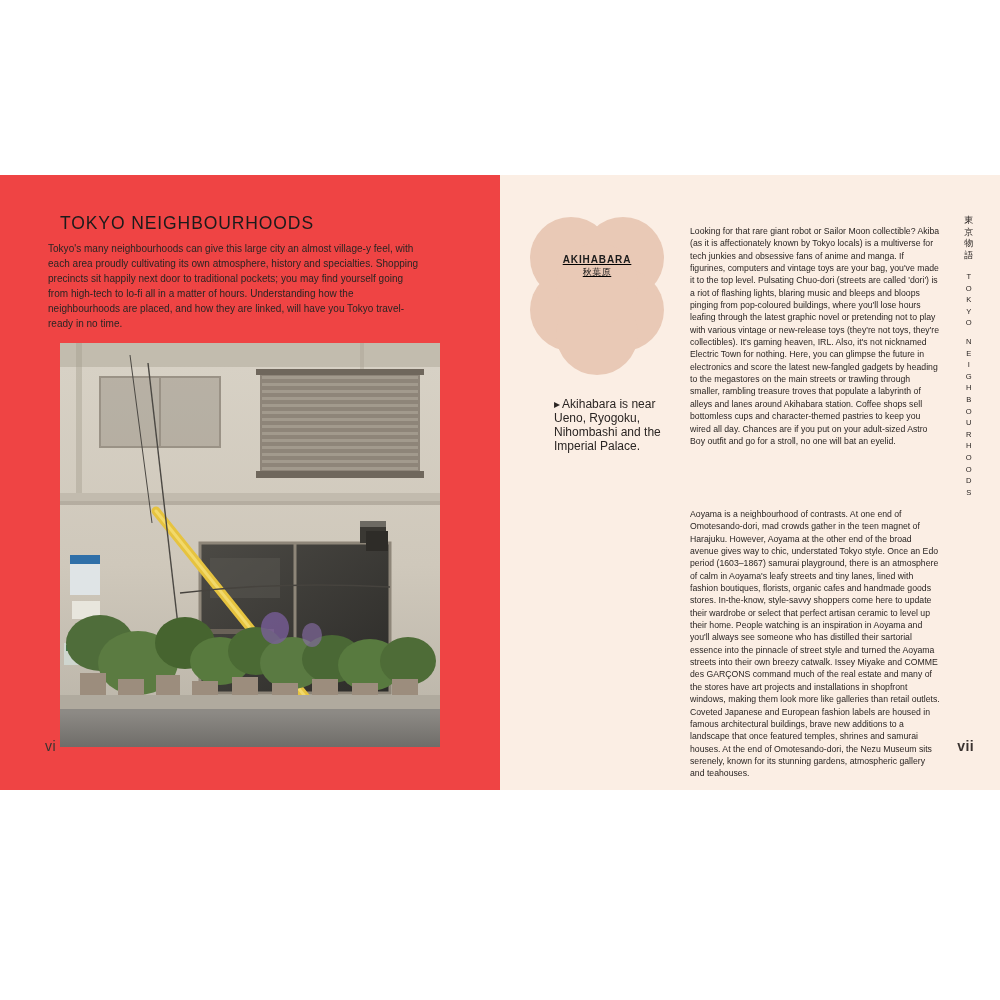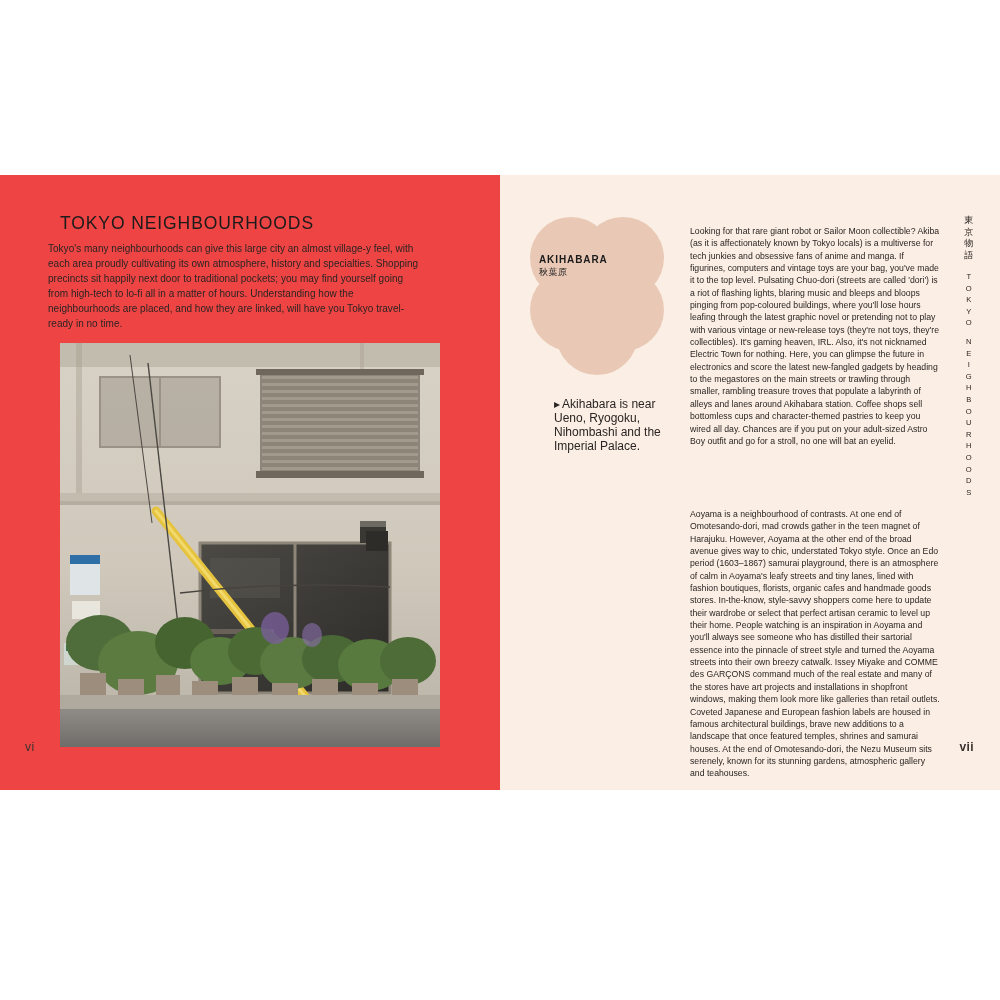--- a/index.html
+++ b/index.html
@@ -60,23 +60,24 @@
     left: 60px;
     top: 168px;
     width: 380px;
     height: 404px;
     overflow: hidden;
     background: #b9b2a6;
   }
   .photo svg { display: block; }
   .folio {
     position: absolute;
-    font-size: 12px;
+    font-size: 14px;
     color: #3a3330;
     letter-spacing: 0.4px;
+    margin-left: 20px;
   }
   .folio-left { left: 25px; bottom: 36px; }
   .folio-right { right: 26px; bottom: 36px; font-weight: bold; }
 
   
   .entry {
     position: absolute;
     left: 30px;
     width: 440px;
   }
@@ -100,25 +101,26 @@
     border-radius: 50%;
   }
   .lobe-a { left: 0;    top: 0;   width: 82px; height: 82px; }
   .lobe-b { left: 52px; top: 0;   width: 82px; height: 82px; }
   .lobe-c { left: 0;    top: 52px; width: 82px; height: 82px; }
   .lobe-d { left: 52px; top: 52px; width: 82px; height: 82px; }
   .lobe-e { left: 26px; top: 76px; width: 82px; height: 82px; }
   .lobe-f { left: 26px; top: 26px; width: 82px; height: 82px; }
   .badge-label {
     position: absolute;
-    left: 9px;
+    left: 0;
     top: 37px;
     width: 134px;
-    text-align: left;
+    text-align: center;
     z-index: 3;
+    text-decoration: underline;
   }
   .badge-name {
     font-size: 10px;
     font-weight: bold;
     letter-spacing: 0.9px;
     color: #1b1b1b;
   }
   .badge-jp {
     font-size: 9px;
     color: #1b1b1b;

